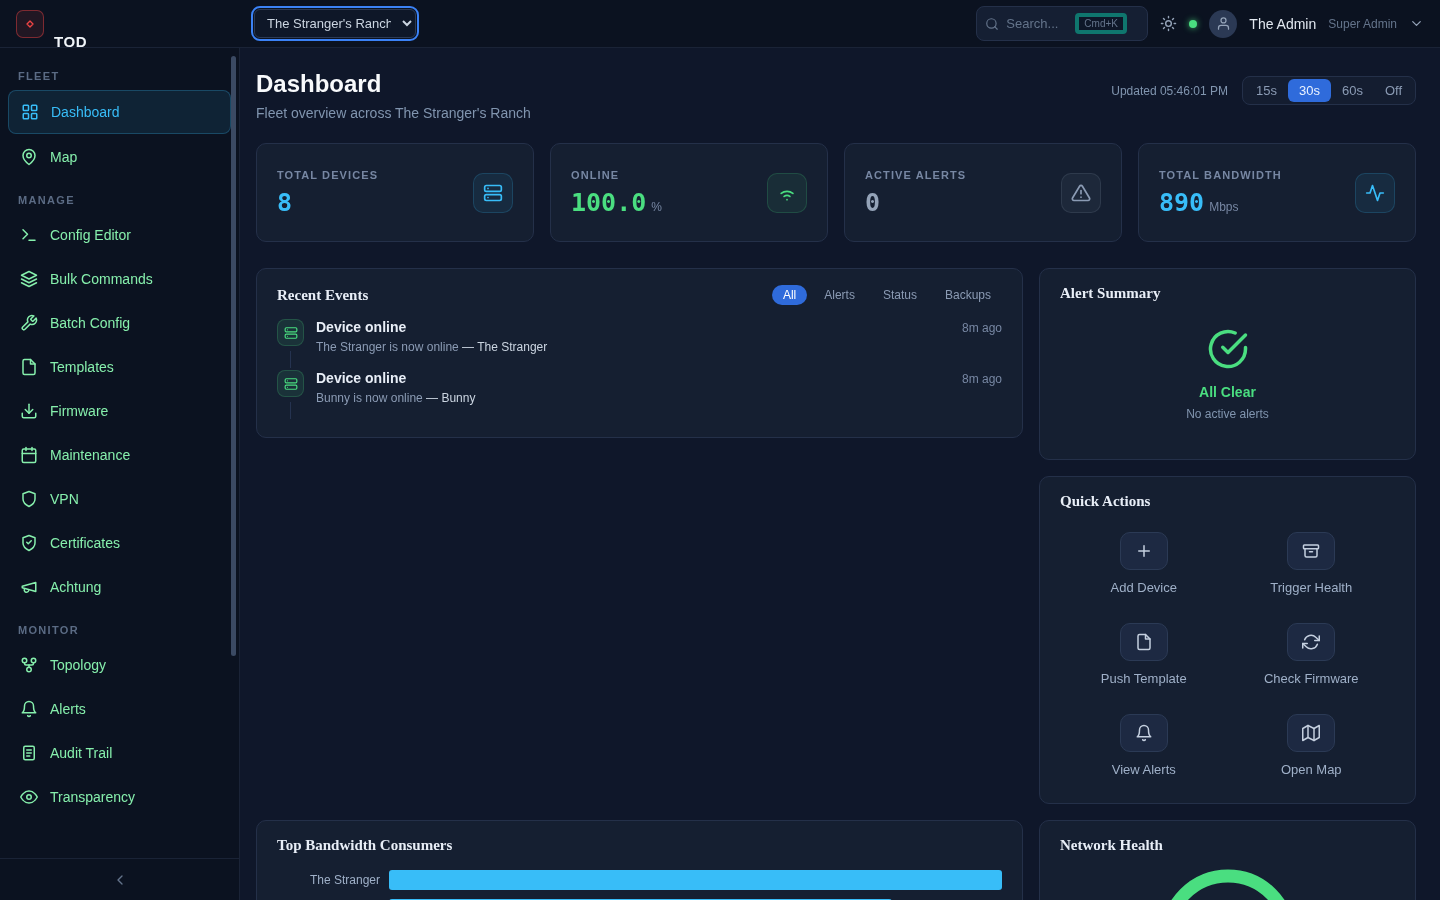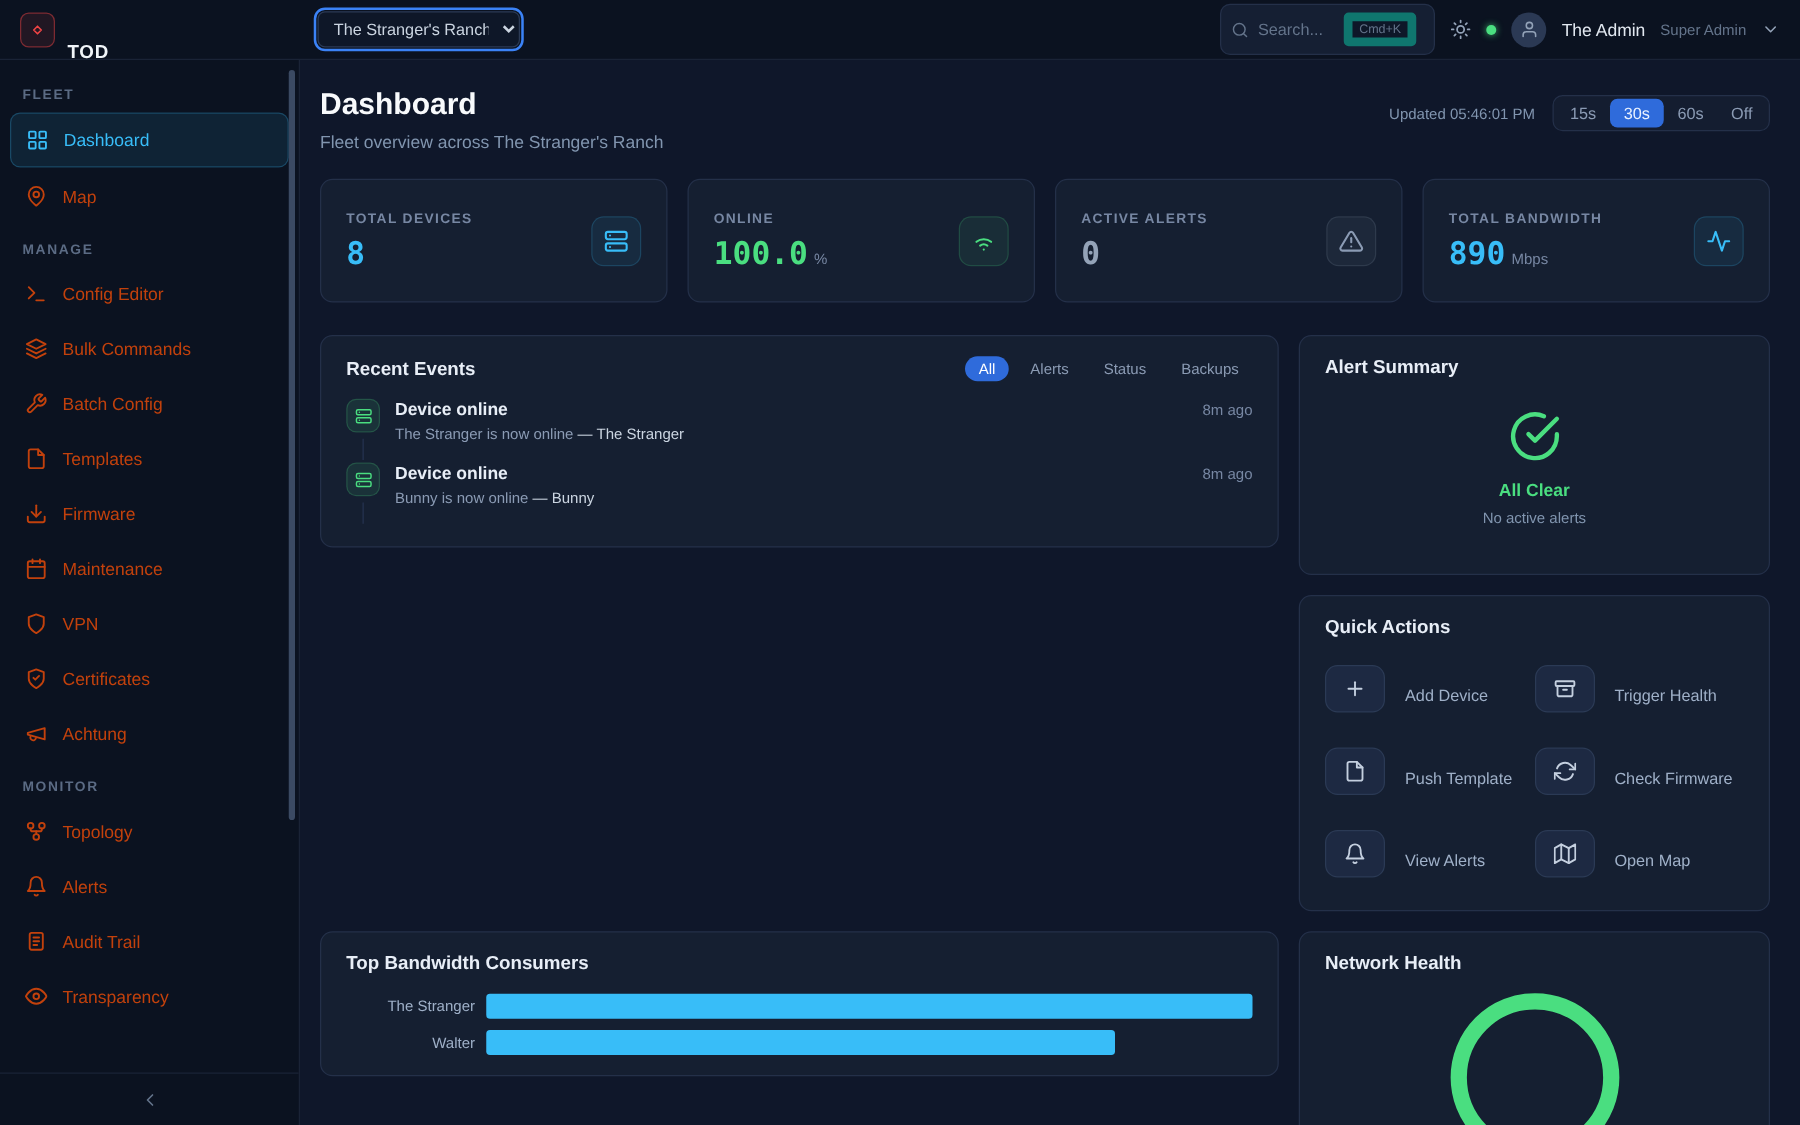--- a/index.html
+++ b/index.html
@@ -36,21 +36,21 @@
     position: relative; display: flex; align-items: center; gap: 7px;
     background: #151f33; border: 1px solid #243049; border-radius: 8px;
     padding: 6px 8px; width: 172px; color: #64748b;
   }
   .search-wrap input {
     background: transparent; border: 0; outline: 0; color: #94a3b8; width: 62px; font-size: 13px;
     font-family: "Liberation Sans", sans-serif;
   }
   .search-wrap input::placeholder { color: #64748b; }
   .kbd {
-    font-size: 10px; color: #64748b; border: 7px solid #0f766e; border-radius: 4px;
+    font-size: 10px; color: #64748b; border: 4px solid #0f766e; border-radius: 4px;
     padding: 1px 5px; background: #0e1728; white-space: nowrap;
   }
   .icon-btn { background: transparent; border: 0; color: #94a3b8; cursor: pointer; display: flex; align-items: center; }
   .status-dot { width: 8px; height: 8px; border-radius: 50%; background: #4ade80; box-shadow: 0 0 6px rgba(74,222,128,.8); }
   .avatar {
     width: 28px; height: 28px; border-radius: 50%; background: #2b3954; color: #94a3b8;
     display: flex; align-items: center; justify-content: center;
   }
   .user-name { font-size: 14px; color: #e2e8f0; }
   .user-role { font-size: 12px; color: #64748b; }
@@ -63,21 +63,21 @@
     width: 240px; flex: 0 0 240px; background: #0b1220; border-right: 1px solid #1a2336;
     display: flex; flex-direction: column; position: relative; overflow: hidden;
   }
   .nav-scroll { flex: 1; overflow: hidden; padding: 8px 8px 0 8px; }
   .nav-section-label {
     font-size: 11px; letter-spacing: .12em; color: #5b6b84; font-weight: bold;
     padding: 14px 10px 8px 10px;
   }
   .nav-item {
     display: flex; align-items: center; gap: 12px; padding: 12px 12px; border-radius: 8px;
-    color: #c2410c; cursor: pointer; margin-bottom: 2px;
+    color: #86efac; cursor: pointer; margin-bottom: 2px;
   }
   .nav-item .nav-label { font-size: 14px; }
   .nav-item.active {
     background: rgba(56,189,248,.10); color: #38bdf8;
     border: 1px solid rgba(56,189,248,.25);
   }
   .nav-icon { width: 18px; height: 18px; color: inherit; }
   .nav-icon svg { width: 18px; height: 18px; }
   .sidebar-scrollbar {
     position: absolute; top: 8px; right: 3px; width: 5px; height: 600px;
@@ -123,21 +123,21 @@
   .tint-gray  { background: rgba(148,163,184,.07); border: 1px solid rgba(148,163,184,.15); color: #8b9bb4; }
   .val-blue { color: #38bdf8; } .val-green { color: #4ade80; } .val-gray { color: #94a3b8; }
 
   
   .content-grid {
     display: grid; grid-template-columns: 1fr 377px; gap: 16px; margin-top: 26px; align-items: start;
   }
   .card {
     background: #151f31; border: 1px solid #243049; border-radius: 10px; padding: 16px 20px;
   }
-  .card-title { font-size: 15px; font-weight: bold; color: #e8eef7; }
+  .card-title { font-size: 15px; font-weight: bold; color: #e8eef7; font-family: Liberation Serif, serif; }
 
   
   .events-card { align-self: start; }
   .events-head { display: flex; justify-content: space-between; align-items: center; }
   .filter-row { display: flex; gap: 6px; align-items: center; }
   .pill { font-size: 12px; color: #8b9bb4; padding: 3px 11px; border-radius: 999px; cursor: pointer; }
   .pill.active { background: #2f6bdb; color: #ffffff; }
   .events-list { margin-top: 14px; }
   .event-row { display: flex; gap: 12px; position: relative; padding-bottom: 16px; }
   .event-row::after {
@@ -158,21 +158,21 @@
 
   
   .right-col { display: flex; flex-direction: column; gap: 16px; }
   .alert-summary-body { display: flex; flex-direction: column; align-items: center; padding: 26px 0 22px 0; }
   .check-ring { color: #4ade80; }
   .check-ring svg { width: 42px; height: 42px; }
   .all-clear { color: #4ade80; font-size: 14px; font-weight: bold; margin-top: 14px; }
   .no-alerts { color: #8195af; font-size: 12px; margin-top: 7px; }
 
   .qa-grid { display: grid; grid-template-columns: 1fr 1fr; row-gap: 28px; margin-top: 22px; padding-bottom: 10px; }
-  .qa-item { display: flex; flex-direction: row; align-items: center; cursor: pointer; gap: 16px; }
+  .qa-item { display: flex; flex-direction: column; align-items: center; cursor: pointer; }
   .qa-icon-box {
     width: 48px; height: 38px; border-radius: 10px; background: #1d2942; border: 1px solid #2b3a55;
     color: #c4cfdf; display: flex; align-items: center; justify-content: center;
   }
   .qa-icon-box svg { width: 18px; height: 18px; }
   .qa-label { font-size: 13px; color: #9fb0c8; margin-top: 10px; }
 
   
   .bw-rows { margin-top: 16px; display: flex; flex-direction: column; gap: 9px; }
   .bw-row { display: flex; align-items: center; }

